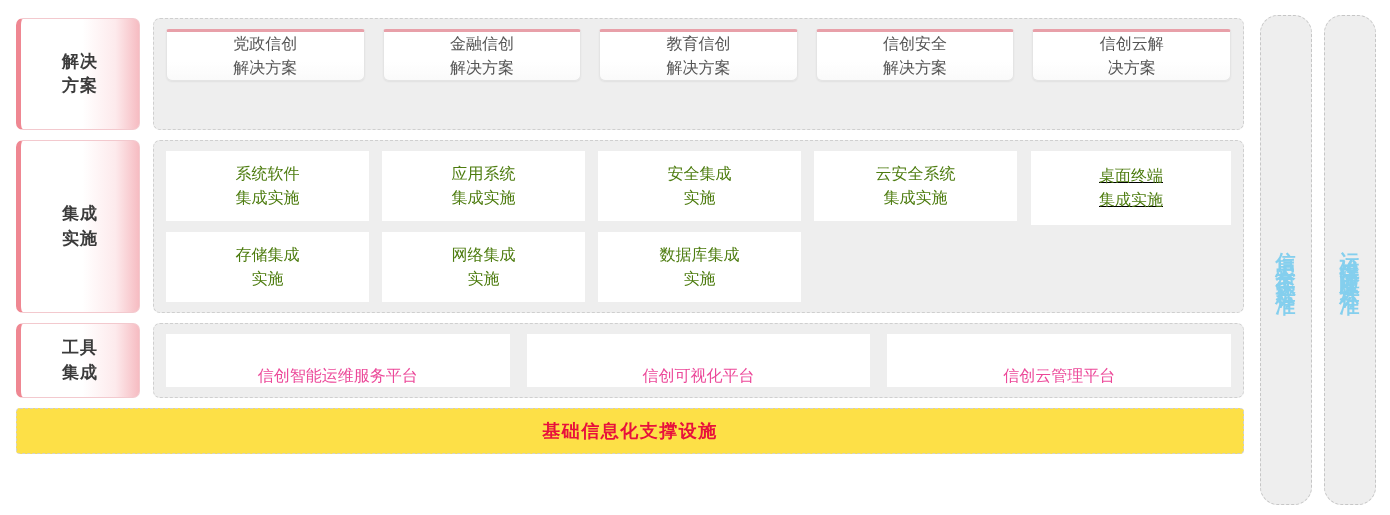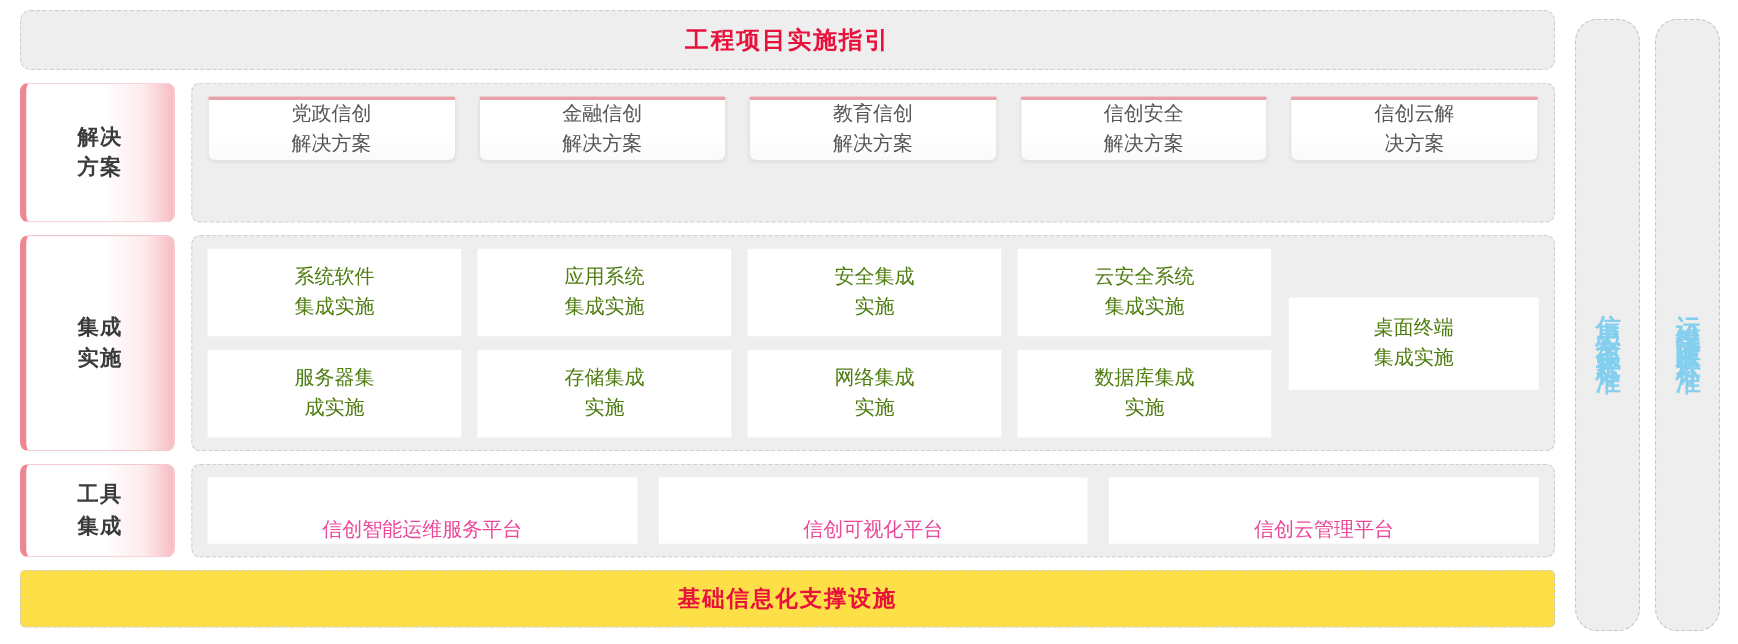--- a/index.html
+++ b/index.html
@@ -145,21 +145,21 @@
   }
   .int-card-text {
     color: #4d7c0f;
     font-size: 16px;
     line-height: 1.5;
     text-align: center;
   }
   .int-side {
     flex: 0 0 200px;
     display: flex;
-    align-items: center;
+    text-decoration: underline;
   }
   .int-side-card {
     width: 100%;
     height: 74px;
     background: #ffffff;
     display: flex;
     align-items: center;
     justify-content: center;
   }
 
@@ -228,23 +228,20 @@
     line-height: 1;
   }
 </style>
 </head>
 <body>
 
 <div class="page">
 
   <div class="main-col">
 
-    <div class="banner">
-      <div class="banner-title">工程项目实施指引</div>
-    </div>
 
     <div class="row row-solutions">
       <div class="row-label">
         <div class="row-label-text">
           <span>解决</span><br>
           <span>方案</span>
         </div>
       </div>
       <div class="panel">
         <div class="sol-grid">
@@ -283,23 +280,20 @@
             <div class="int-card">
               <div class="int-card-text">应用系统<br>集成实施</div>
             </div>
             <div class="int-card">
               <div class="int-card-text">安全集成<br>实施</div>
             </div>
             <div class="int-card">
               <div class="int-card-text">云安全系统<br>集成实施</div>
             </div>
             <div class="int-card">
-              <div class="int-card-text">服务器集<br>成实施</div>
-            </div>
-            <div class="int-card">
               <div class="int-card-text">存储集成<br>实施</div>
             </div>
             <div class="int-card">
               <div class="int-card-text">网络集成<br>实施</div>
             </div>
             <div class="int-card">
               <div class="int-card-text">数据库集成<br>实施</div>
             </div>
           </div>
           <div class="int-side">

